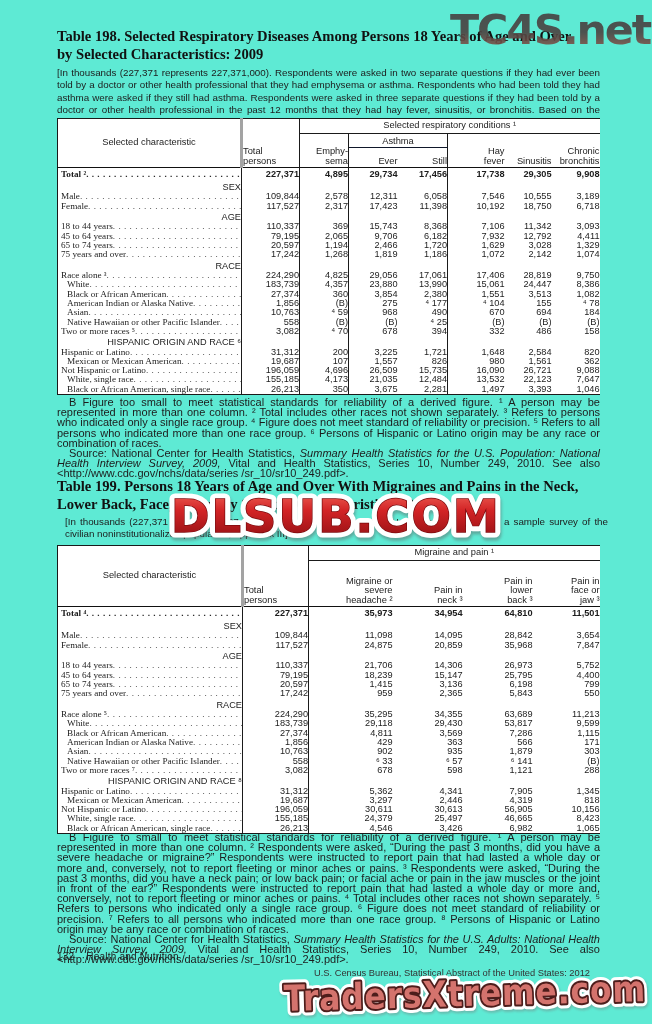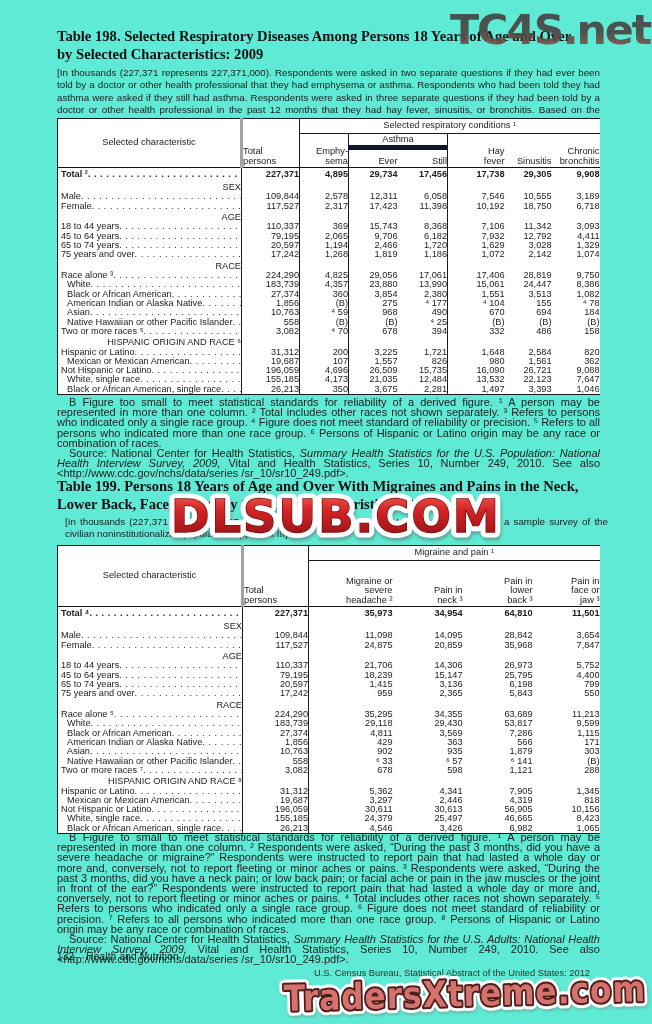--- a/index.html
+++ b/index.html
@@ -34,35 +34,35 @@
   #tbl198-wrap { left:57px; top:118px; }
   #tbl199-wrap { left:57px; top:545px; }
   .tbl thead { border-bottom:1.8px solid #111; }
   .tbl th {
     font-weight:normal; font-size:9.3px; line-height:9.8px;
     white-space:pre-line; overflow:hidden; padding:0;
   }
   .charh { border-right:3px solid #a3a3a3; text-align:center; vertical-align:middle; }
   .toth  { text-align:left; vertical-align:bottom; padding:0 6px 1px 0; }
   .spanh { text-align:center; vertical-align:middle; border-bottom:1px solid #1a1a1a; }
-  .grouph{ text-align:center; vertical-align:bottom; border-bottom:5px solid #0f172a; padding-bottom:1px; }
+  .grouph{ text-align:center; vertical-align:bottom; border-bottom:1px solid #0f172a; padding-bottom:1px; }
   .colh  { text-align:right; vertical-align:bottom; padding:0 6px 1px 0; }
   .br    { border-right:1px solid #1a1a1a; }
   #tbl198 thead tr:nth-child(1){ height:15px; }
   #tbl198 thead tr:nth-child(2){ height:14px; }
   #tbl198 thead tr:nth-child(3){ height:20px; }
   #tbl199 thead tr:nth-child(1){ height:15px; }
   #tbl199 thead tr:nth-child(2){ height:46px; }
 
   .tbl tbody td {
     font-size:9.2px; line-height:9.3px; padding:0;
     vertical-align:bottom; overflow:hidden;
   }
   td.char { border-right:1px solid #1a1a1a; }
-  td.char .rowd { display:flex; align-items:center; padding-left:3px; }
+  td.char .rowd { display:flex; align-items:center; padding-left:3px;font-family:Liberation Serif, serif; }
   td.char.ind .rowd { padding-left:9px; }
   .lbl { white-space:nowrap; }
   .dots { flex:1 1 0; overflow:hidden; white-space:nowrap; min-width:0; }
   .dots::after {
     content:" . . . . . . . . . . . . . . . . . . . . . . . . . . . . . . . . . . . . . . . . . . . . . . . . . . . . . . . . . .";
     letter-spacing:0.5px;
   }
   td.char.sec { text-align:right; padding:2.2px 0 0 0; }
   td.num { text-align:right; padding-right:6px; }
   tr.bold td { font-weight:bold; padding-top:1.5px; padding-bottom:2px; }

